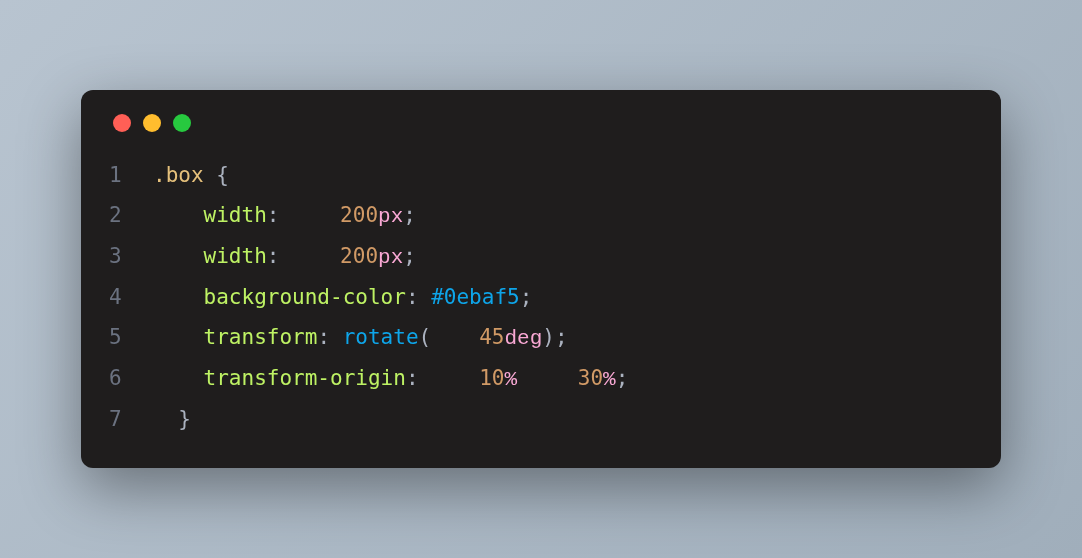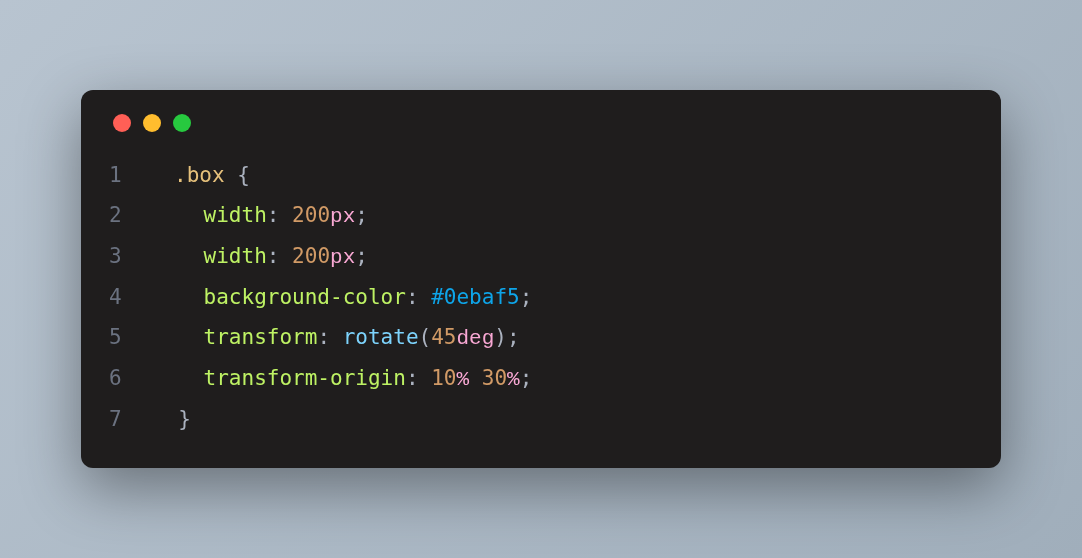--- a/index.html
+++ b/index.html
@@ -48,27 +48,27 @@
     .lineno {
       color: #6b7280;
       width: 44px;
       text-align: left;
       user-select: none;
       flex-shrink: 0;
     }
     .content {
       flex: 1;
     }
-    .tok-sel { color: #e5c07b; margin-left: 21px; }
+    .tok-sel { color: #e5c07b; }
     .tok-punc { color: #abb2bf; }
     .tok-prop { color: #bef264; }
-    .tok-num { color: #d19a66; }
+    .tok-num { color: #d19a66; margin-left: 48px; }
     .tok-unit { color: #f9a8d4; font-family: Liberation Mono, monospace; }
     .tok-hex { color: #0ea5e9; }
-    .tok-func { color: #7dd3fc; }
+    .tok-func { color: #0ea5e9; }
     .tok-default { color: #abb2bf; }
   </style>
 </head>
 <body>
 
 <div class="window">
   <div class="titlebar">
     <div class="dot dot-red"></div>
     <div class="dot dot-yellow"></div>
     <div class="dot dot-green"></div>

